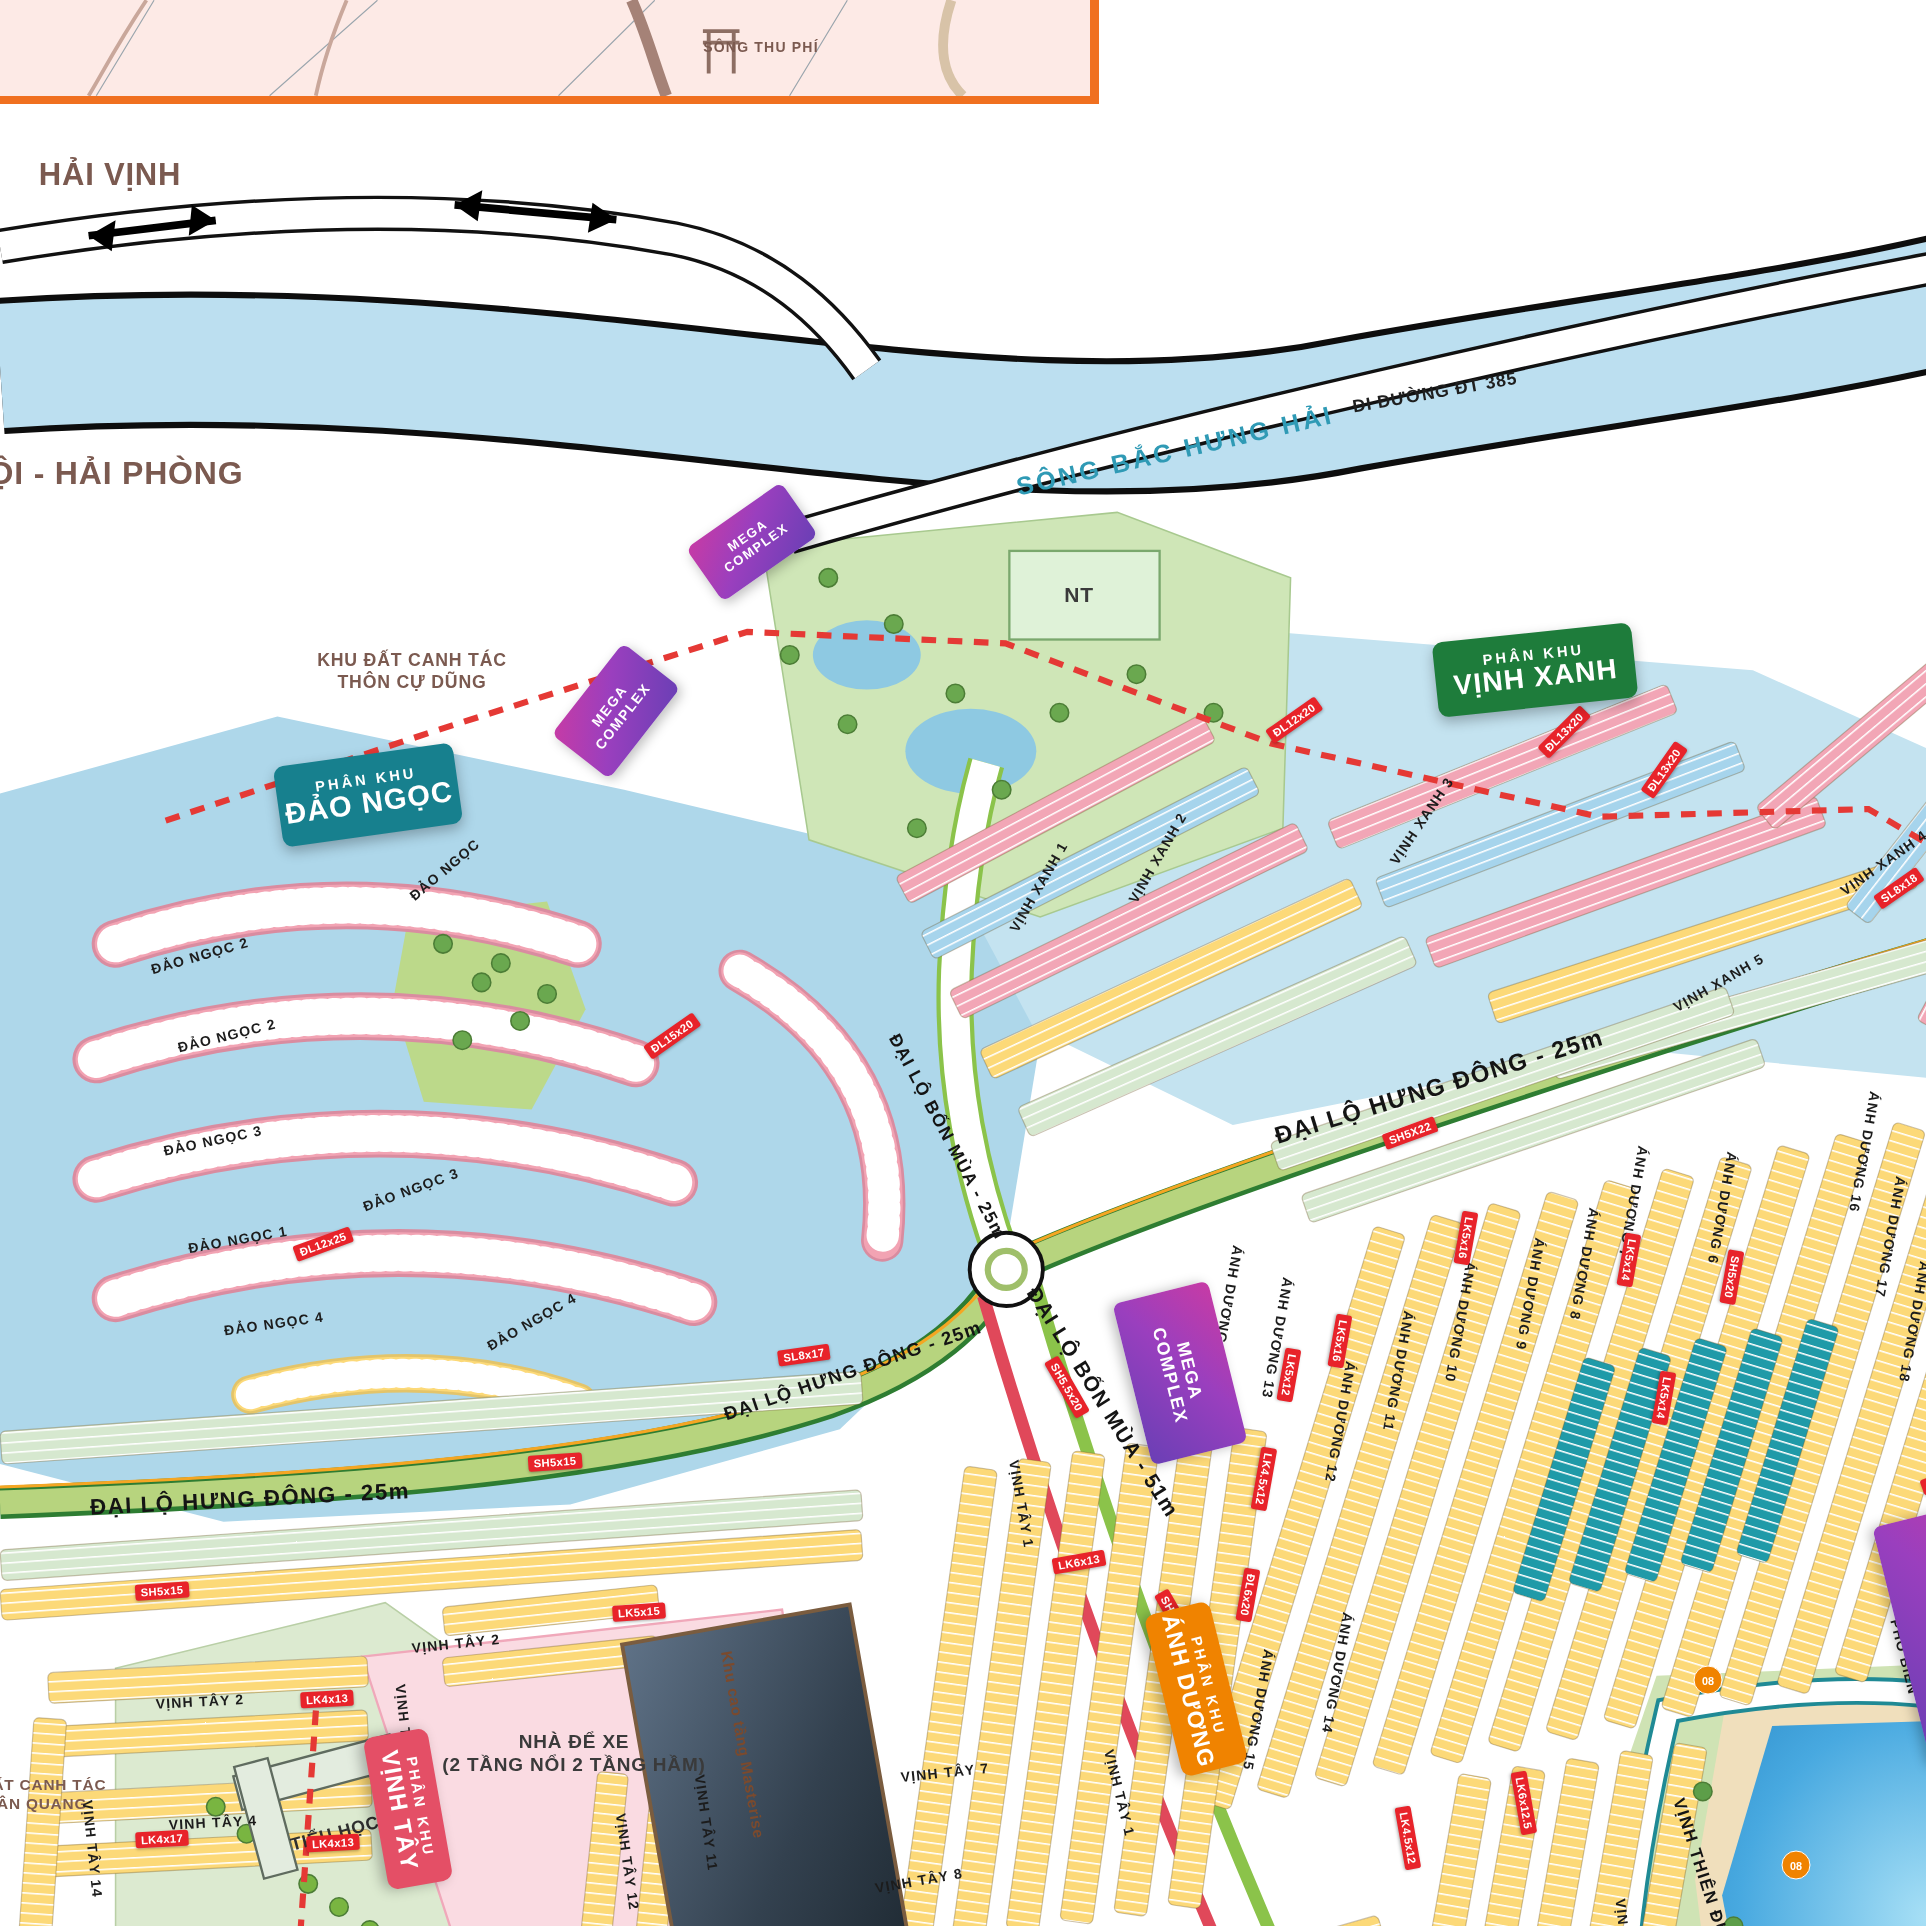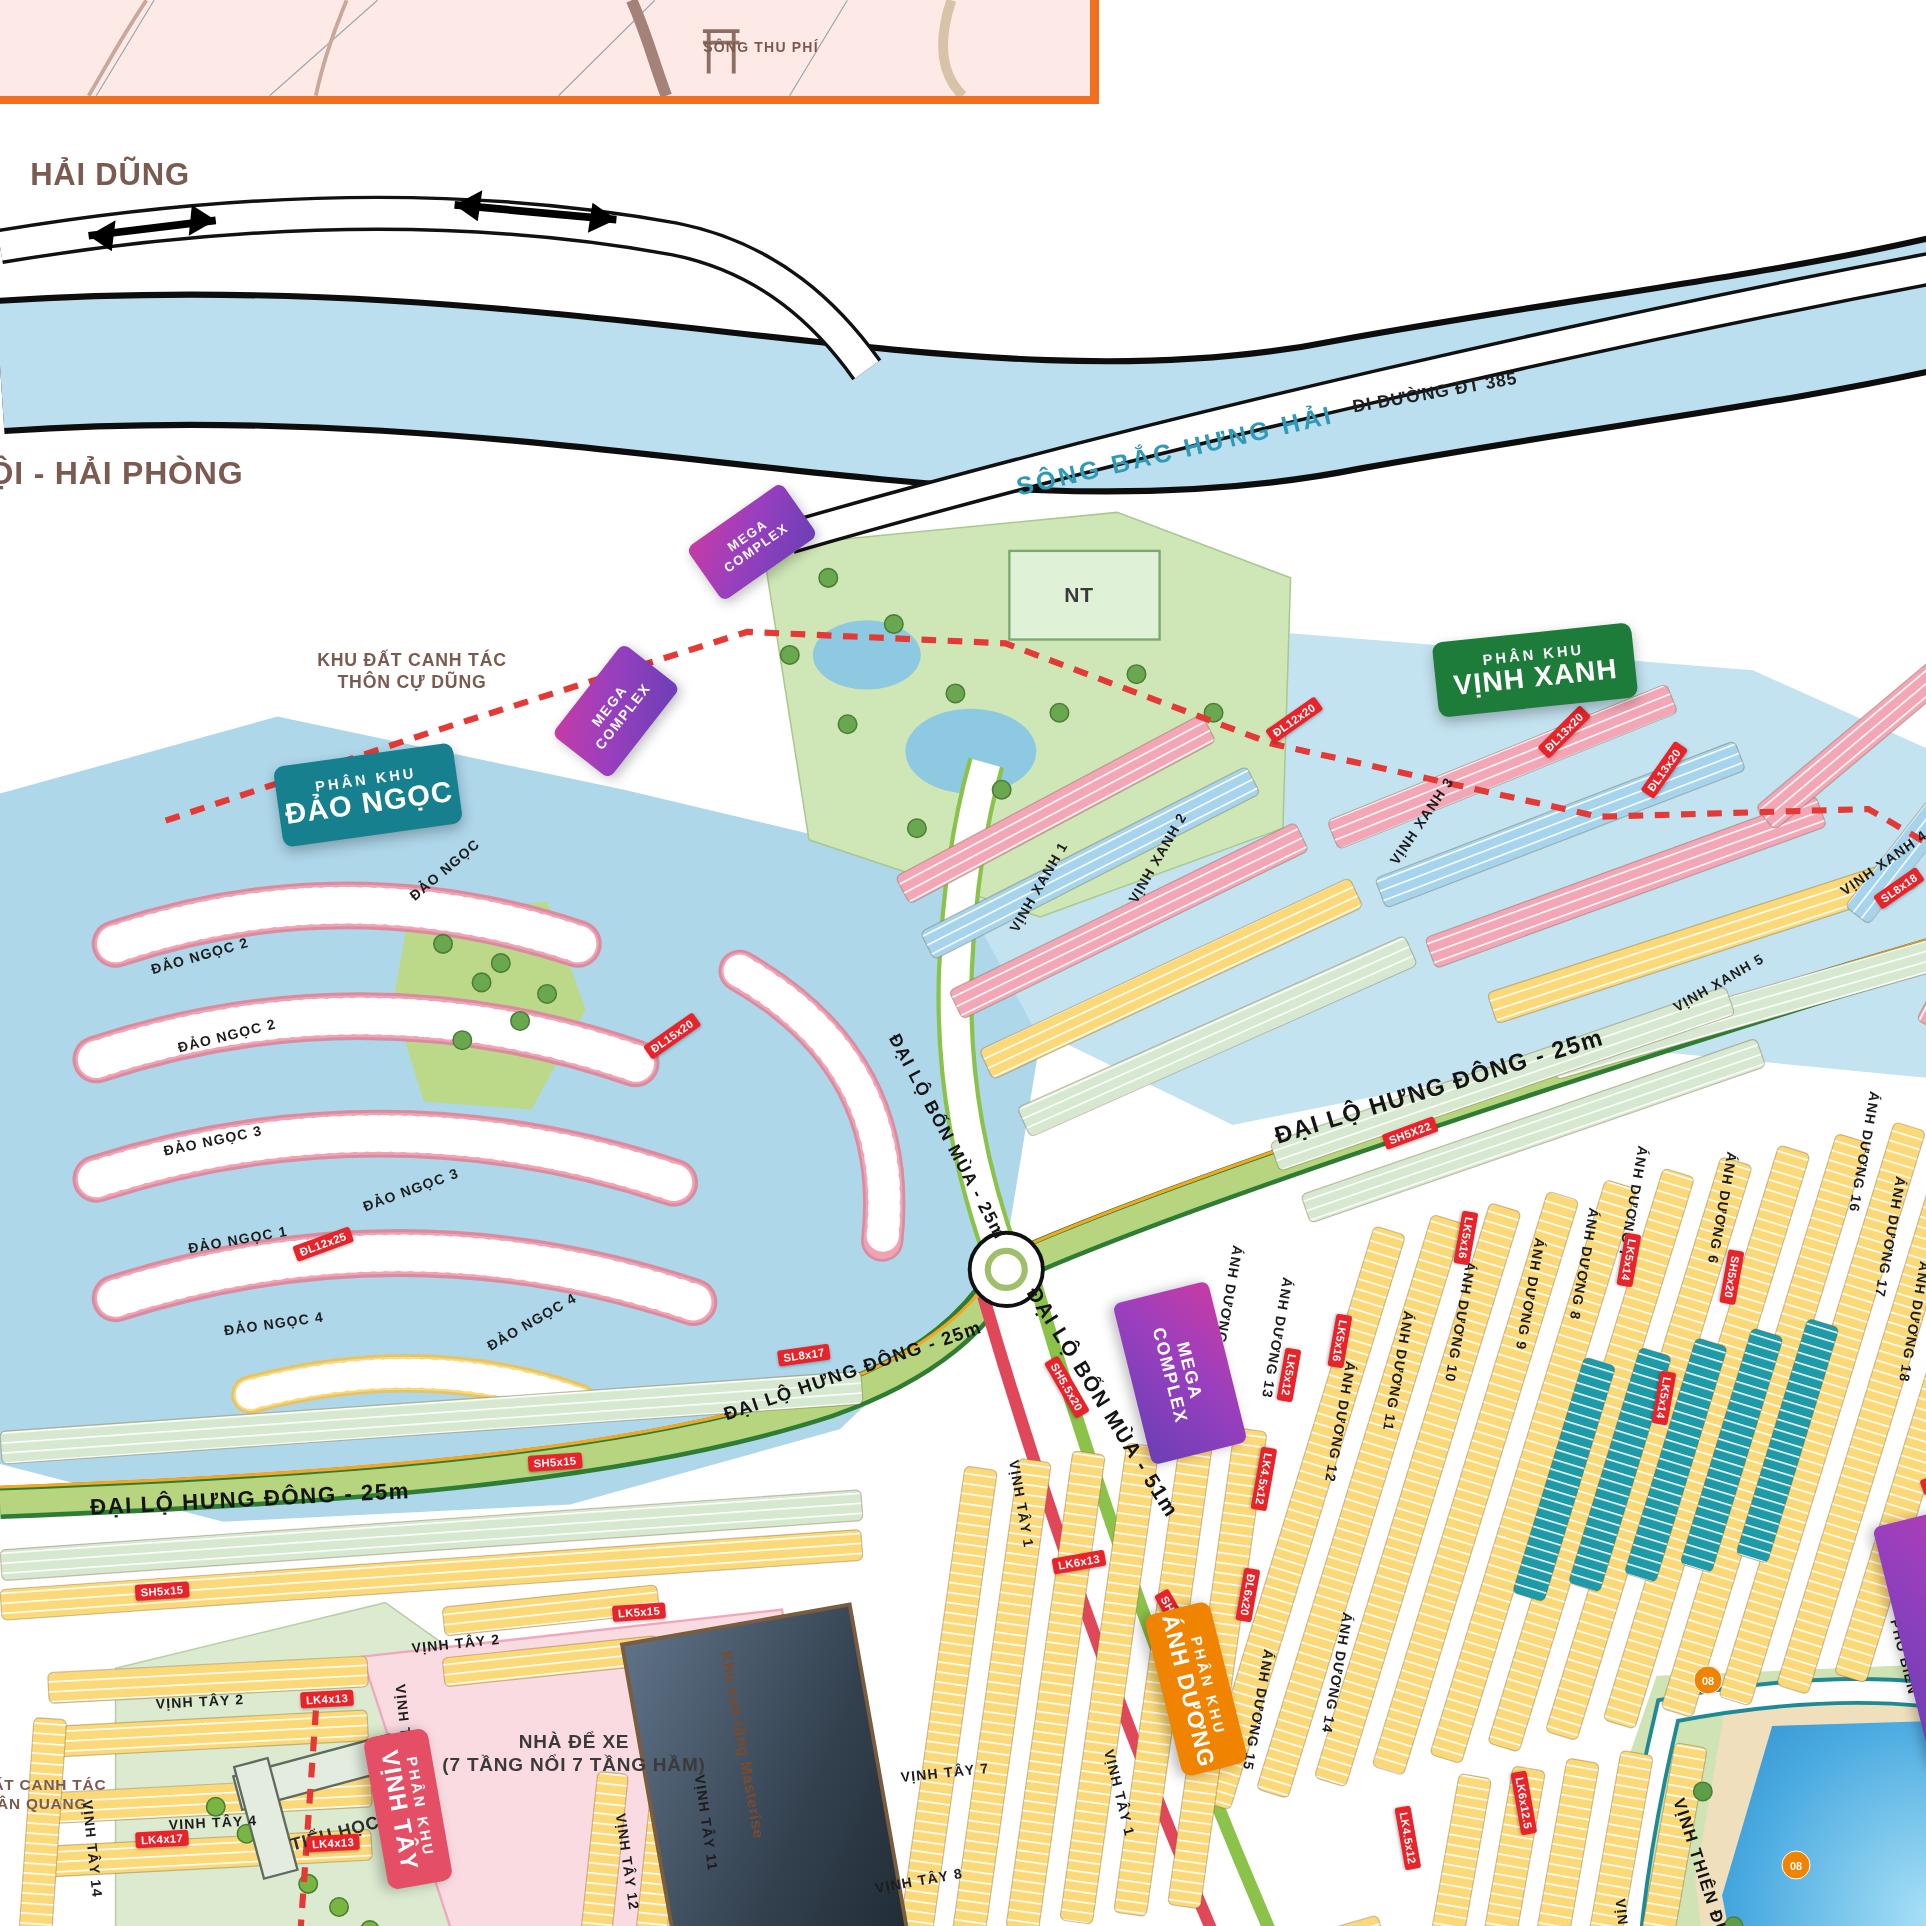--- a/index.html
+++ b/index.html
@@ -440,30 +440,30 @@
     <path d="M250,248 L400,0 M700,248 L980,0 M1450,248 L1700,0 M2050,248 L2200,0" stroke="#9aa5ad" stroke-width="3"></path>
     <path d="M1640,0 C1680,90 1700,170 1730,248" stroke="#a58277" stroke-width="30" fill="none"></path>
     <path d="M2470,0 C2430,120 2450,200 2500,248" stroke="#d8c3a8" stroke-width="26" fill="none"></path>
     <path d="M380,0 C300,120 260,200 230,248 M900,0 C850,120 830,200 820,248" stroke="#c9a79b" stroke-width="10" fill="none"></path>
     <g stroke="#8d6e63" stroke-width="10" fill="none">
       <path d="M1840,80 L1840,190 M1905,80 L1905,190 M1825,80 L1920,80 M1825,110 L1920,110"></path>
     </g>
   </svg>
 </div>
 <div id="labels">
-      <div class="lbl " style="left: 110px; top: 175px; --r: 0deg; font-size: 31px; color: rgb(123, 90, 80); font-weight: 800;">HẢI DŨNG</div>
+      <div class="lbl " style="left: 110px; top: 175px; --r: 0deg; font-size: 31px; color: rgb(123, 90, 80); font-weight: 800;">HẢI VỊNH</div>
       <div class="lbl " style="left: 116px; top: 474px; --r: 0deg; font-size: 32px; color: rgb(123, 90, 80); font-weight: 800;">ỘI - HẢI PHÒNG</div>
       <div class="lbl " style="left: 412px; top: 672px; --r: 0deg; font-size: 17.7px; color: rgb(123, 90, 80); font-weight: 600;">KHU ĐẤT CANH TÁC
 THÔN CỰ DŨNG</div>
       <div class="lbl " style="left: 23px; top: 1795px; --r: 0deg; font-size: 15.4px; color: rgb(123, 90, 80); font-weight: 600;">KHU ĐẤT CANH TÁC
 XÃ TÂN QUANG</div>
       <div class="lbl " style="left: 1435px; top: 393px; --r: -10deg; font-size: 17.7px; color: rgb(31, 31, 31); font-weight: 700;">ĐI ĐƯỜNG ĐT 385</div>
       <div class="lbl " style="left: 1079px; top: 595px; --r: 0deg; font-size: 21px; color: rgb(58, 58, 58); font-weight: 600;">NT</div>
       <div class="lbl " style="left: 574px; top: 1753px; --r: 0deg; font-size: 19px; color: rgb(58, 58, 58); font-weight: 700;">NHÀ ĐỂ XE
-(7 TẦNG NỔI 7 TẦNG HẦM)</div>
+(2 TẦNG NỔI 2 TẦNG HẦM)</div>
       <div class="lbl " style="left: 335px; top: 1834px; --r: -15deg; font-size: 17.7px; color: rgb(47, 47, 47); font-weight: 700;">TIỂU HỌC</div>
       <div class="lbl " style="left: 742px; top: 1745px; --r: 80deg; font-size: 15.4px; color: rgb(123, 74, 45); font-weight: 700;">Khu cao tầng Masterise</div>
       <div class="lbl " style="left: 1175px; top: 451px; --r: -13deg; font-size: 25.4px; color: rgb(47, 154, 181); font-weight: 700; letter-spacing: 3.1px;">SÔNG BẮC HƯNG HẢI</div>
       <div class="lbl " style="left: 1439px; top: 1086px; --r: -17deg; font-size: 24px; color: rgb(20, 20, 20); font-weight: 800; letter-spacing: 1.5px;">ĐẠI LỘ HƯNG ĐÔNG - 25m</div>
       <div class="lbl " style="left: 250px; top: 1499px; --r: -3deg; font-size: 22.3px; color: rgb(20, 20, 20); font-weight: 800; letter-spacing: 1.5px;">ĐẠI LỘ HƯNG ĐÔNG - 25m</div>
       <div class="lbl " style="left: 853px; top: 1371px; --r: -19deg; font-size: 18.5px; color: rgb(20, 20, 20); font-weight: 800; letter-spacing: 1.5px;">ĐẠI LỘ HƯNG ĐÔNG - 25m</div>
       <div class="lbl " style="left: 947px; top: 1137px; --r: 62deg; font-size: 17.7px; color: rgb(20, 20, 20); font-weight: 800; letter-spacing: 1.5px;">ĐẠI LỘ BỐN MÙA - 25m</div>
       <div class="lbl " style="left: 1103px; top: 1402px; --r: 58deg; font-size: 21px; color: rgb(20, 20, 20); font-weight: 800; letter-spacing: 1.5px;">ĐẠI LỘ BỐN MÙA - 51m</div>
       <div class="lbl " style="left: 1707px; top: 1890px; --r: 72deg; font-size: 17px; color: rgb(20, 20, 20); font-weight: 800; letter-spacing: 1.5px;">VỊNH THIÊN ĐƯỜNG</div>
       <div class="lbl street" style="left: 445px; top: 870px; --r: -40deg; font-size: 14px;">ĐẢO NGỌC</div>

